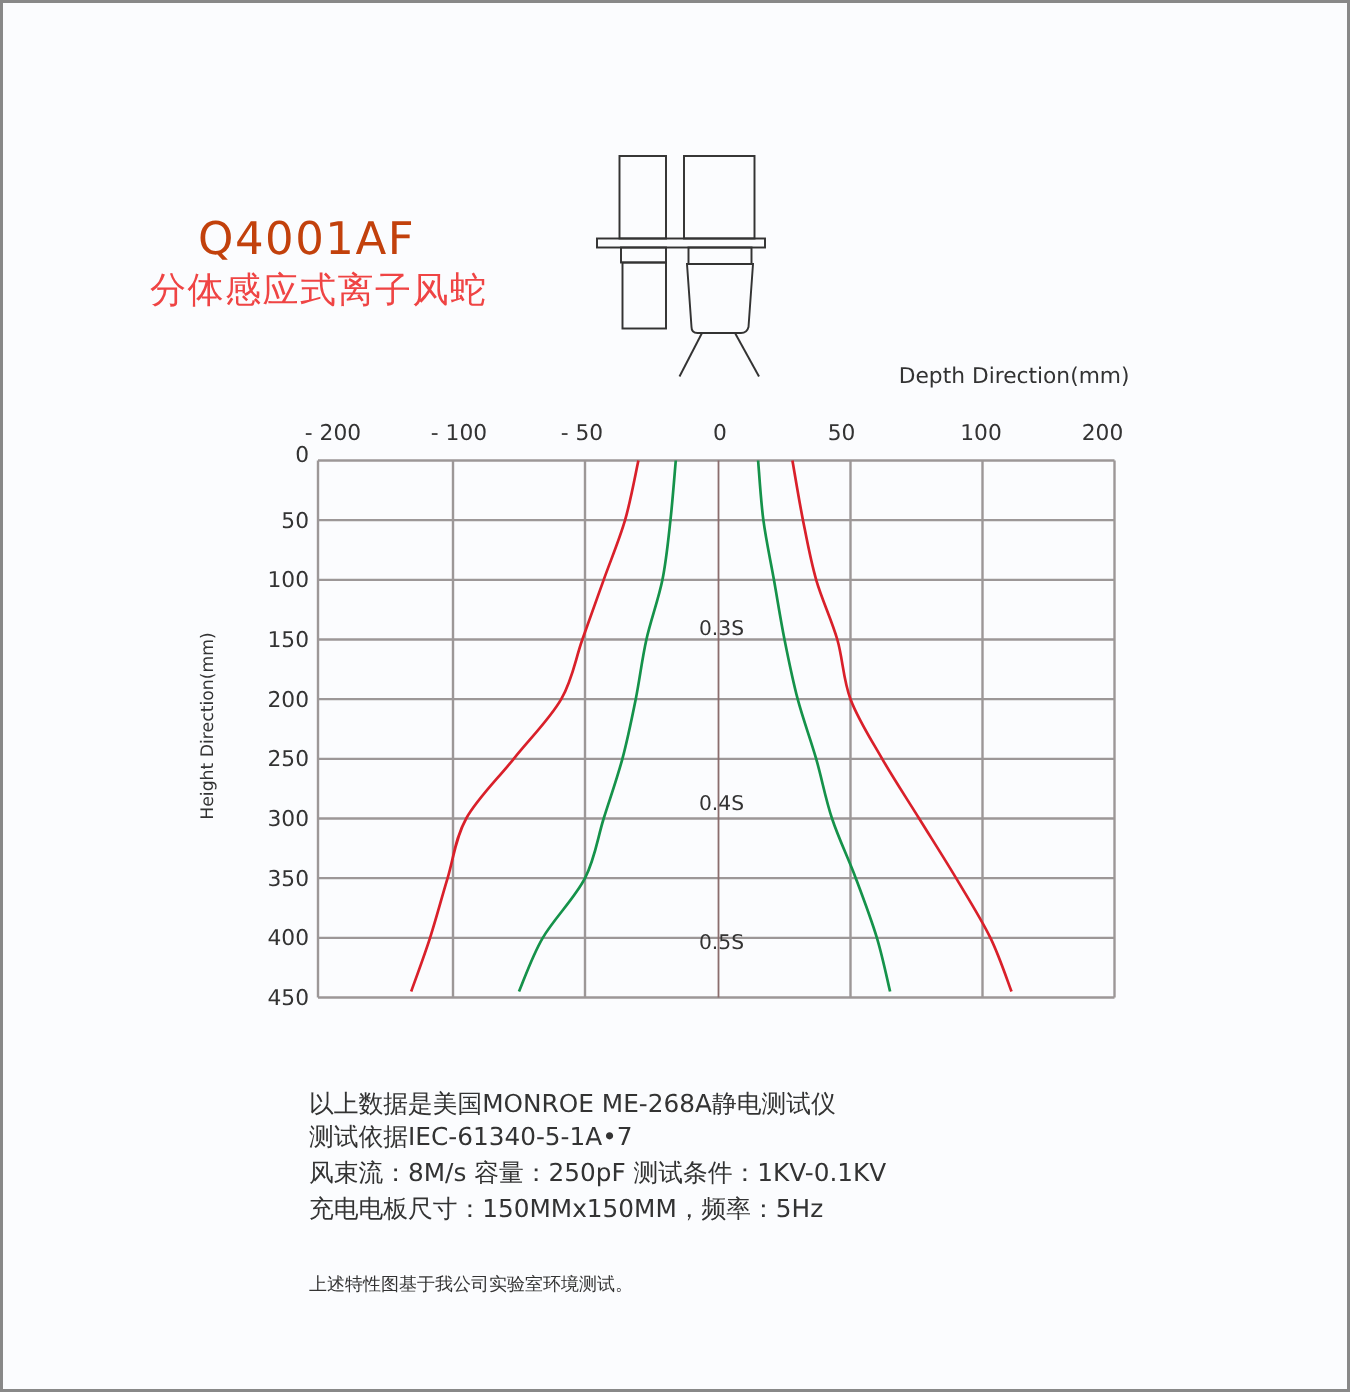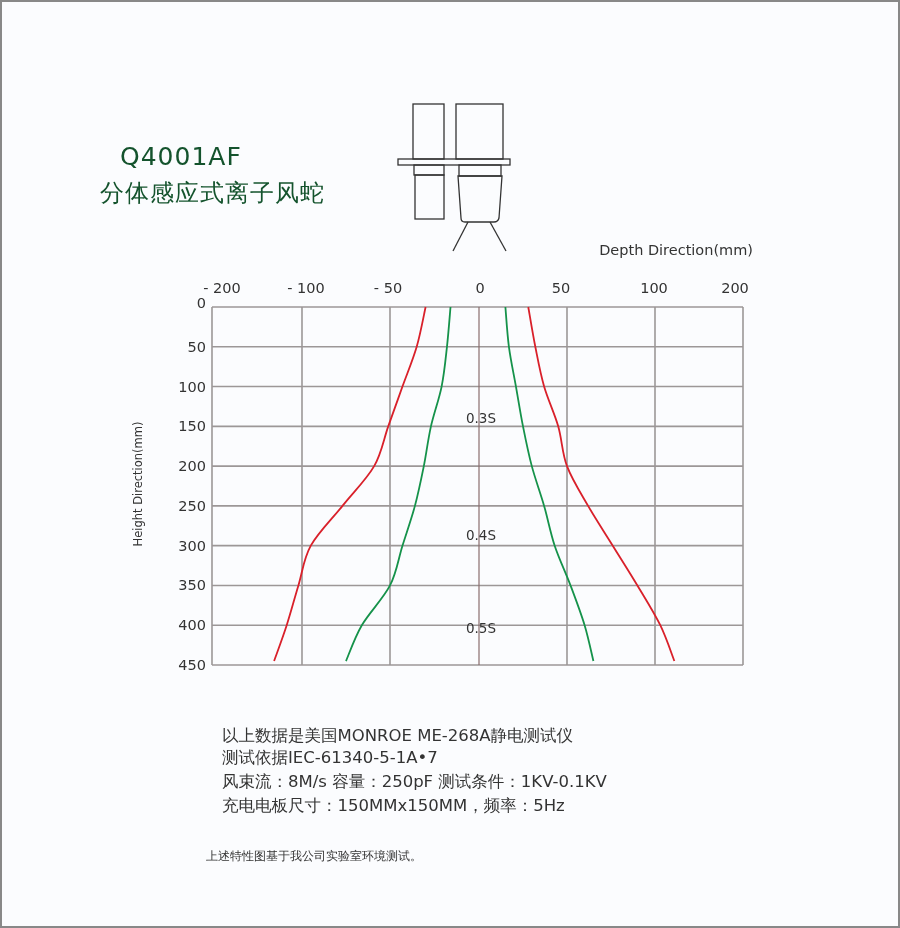--- a/index.html
+++ b/index.html
@@ -1,28 +1,28 @@
 <!DOCTYPE html>
 <html><head>
 <meta charset="utf-8">
 <style>
   html, body { margin: 0; padding: 0; background: #fbfcfe; }
   body { width: 900px; height: 928px; position: relative; overflow: hidden;
          font-family: "DejaVu Sans", "Liberation Sans", sans-serif; color: #333; }
   .frame { position: absolute; left: 0; top: 0; width: 896px; height: 924px;
            border: 2px solid #888; background: #fbfcfe; }
-  .model { position: absolute; left: 120px; top: 142px; font-size: 25px;
-           letter-spacing: 1px; color: #14532d; }
-  .subtitle { position: absolute; left: 100px; top: 177px; font-size: 24px; color: #14532d;
+  .model { position: absolute; left: 132px; top: 142px; font-size: 30px;
+           letter-spacing: 1px; color: #c2410c; }
+  .subtitle { position: absolute; left: 100px; top: 177px; font-size: 24px; color: #ef4444;
               letter-spacing: 1px; }
   .device { position: absolute; left: 395px; top: 100px; }
   svg text { font-family: "DejaVu Sans", "Liberation Sans", sans-serif; fill: #333; }
   .chart { position: absolute; left: 0; top: 0; }
   .notes { position: absolute; left: 206px; top: 725px; font-size: 16.5px; color: #333; line-height: 22px; }
-  .notes div { white-space: nowrap; margin-left: 16px; }
+  .notes div { white-space: nowrap; }
   .notes .gap { margin-top: 2px; }
   .footer { position: absolute; left: 206px; top: 848px; font-size: 12px; color: #333; white-space: nowrap; }
 </style>
 </head>
 <body>
 
 <div class="frame"></div>
 
 <div class="model">Q4001AF</div>
 <div class="subtitle">分体感应式离子风蛇</div>

